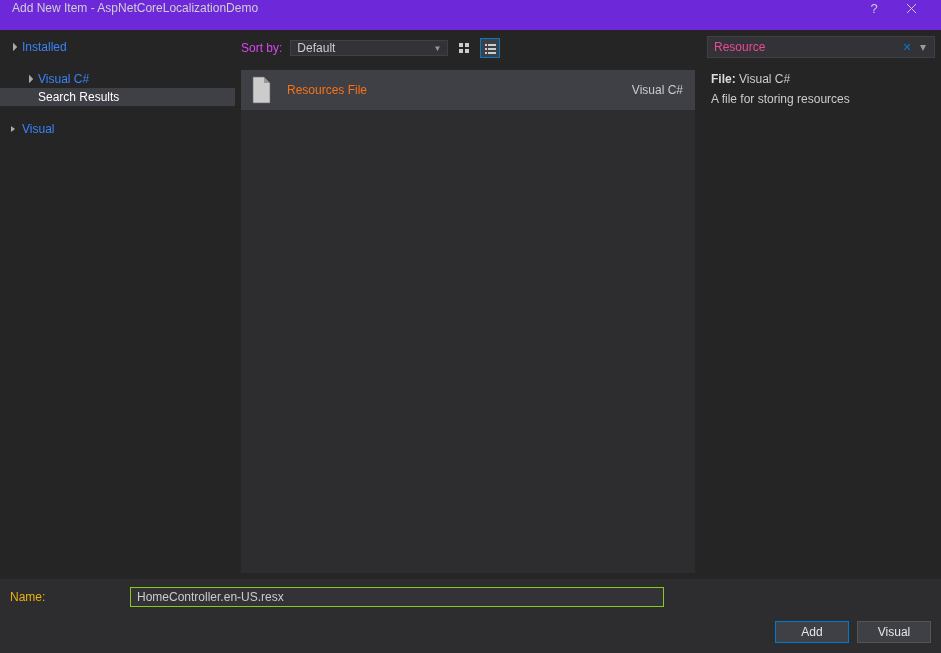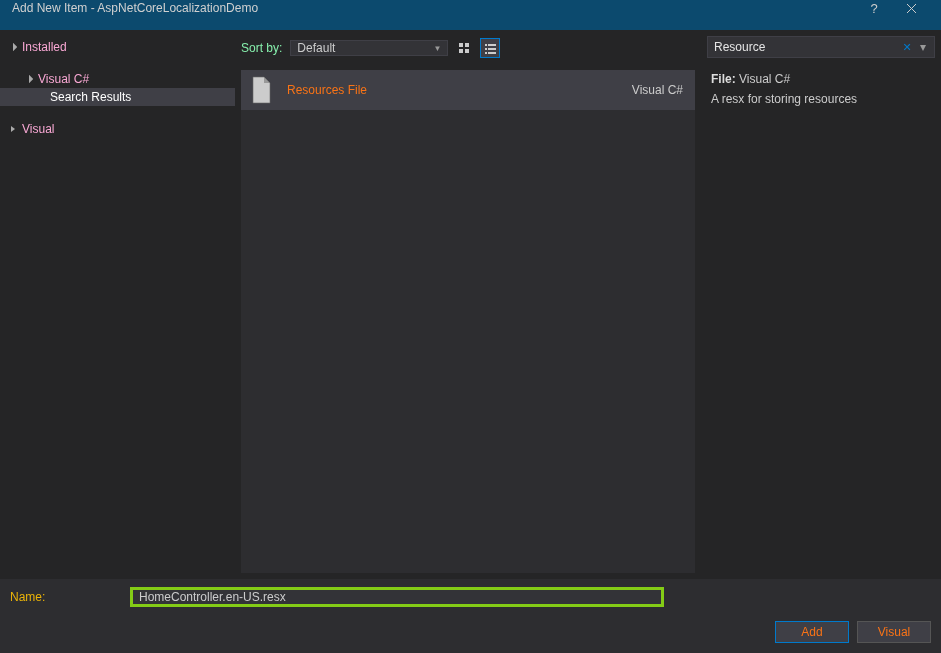--- a/index.html
+++ b/index.html
@@ -9,21 +9,21 @@
       font-family: "Segoe UI", sans-serif;
       font-size: 12px;
       width: 941px;
       height: 653px;
       overflow: hidden;
       display: flex;
       flex-direction: column;
     }
     .titlebar {
       height: 30px;
-      background: #0c4a6e;
+      background: #6d28d9;
       display: flex;
       align-items: center;
       padding: 0 8px 14px 12px;
       color: #d0d0d0;
     }
     .titlebar-title { flex: 1; font-size: 12px; }
     .titlebar-btn {
       width: 44px;
       height: 30px;
       display: flex;
@@ -44,55 +44,54 @@
       width: 235px;
       background: #252526;
       padding: 8px 0;
     }
     .tree-item {
       display: flex;
       align-items: center;
       height: 18px;
       padding: 0 4px;
       cursor: pointer;
-      color: #f9a8d4;
+      color: #3b82f6;
     }
     .tree-item.level0 { padding-left: 8px; }
     .tree-item.level1 { padding-left: 24px; }
     .tree-item.level2 { padding-left: 40px; }
     .tree-arrow {
       width: 10px;
       height: 10px;
       margin-right: 4px;
       display: inline-flex;
       align-items: center;
       justify-content: center;
     }
     .tree-arrow svg { width: 8px; height: 8px; fill: #aaa; }
     .tree-item.selected {
       background: #3f3f46;
       color: #fff;
-      gap: 12px;
     }
     .tree-item.spacer-above { margin-top: 14px; }
     .center {
       flex: 1;
       display: flex;
       flex-direction: column;
       background: #252526;
       min-width: 0;
     }
     .toolbar {
       height: 30px;
       display: flex;
       align-items: center;
       padding: 6px 6px 0 6px;
       gap: 6px;
     }
-    .sort-label { color: #86efac; margin-right: 2px; }
+    .sort-label { color: #d946ef; margin-right: 2px; }
     .sort-dd {
       background: #333337;
       border: 1px solid #3f3f46;
       color: #ccc;
       height: 16px;
       width: 158px;
       display: flex;
       align-items: center;
       padding: 0 6px;
       justify-content: space-between;
@@ -152,21 +151,21 @@
       border: 1px solid #3f3f46;
       display: flex;
       align-items: center;
       padding: 0 4px 0 6px;
       color: #ccc;
     }
     .searchbox input {
       flex: 1;
       background: transparent;
       border: none;
-      color: #e5e5e5;
+      color: #ec4899;
       font-size: 12px;
       outline: none;
     }
     .searchbox .clear-icon { color: #007acc; width:14px; text-align:center; cursor:pointer; font-size: 11px;}
     .searchbox .search-icon { color: #999; width:14px; text-align:center; margin-left:2px;}
     .info-body { padding: 4px 10px; color: #ccc; }
     .info-type { margin-bottom: 6px; }
     .info-type b { color: #ddd; font-weight: 600; }
     .bottom {
       background: #2d2d30;
@@ -175,37 +174,37 @@
     .name-row {
       display: flex;
       align-items: center;
       margin-bottom: 14px;
     }
     .name-label { width: 120px; color: #eab308; }
     .name-input {
       width: 534px;
       height: 20px;
       background: #333337;
-      border: 3px solid #84cc16;
+      border: 1px solid #84cc16;
       color: #ccc;
       padding: 0 6px;
       font-size: 12px;
       outline: none;
     }
     .button-row {
       display: flex;
       justify-content: flex-end;
       gap: 8px;
     }
     .btn {
       min-width: 74px;
       height: 22px;
       background: #3f3f46;
       border: 1px solid #555;
-      color: #f97316;
+      color: #e5e5e5;
       font-size: 12px;
       cursor: pointer;
       display: flex;
       align-items: center;
       justify-content: center;
     }
     .btn.primary {
       border: 1px solid #007acc;
     }
   </style>
@@ -301,21 +300,21 @@
       <input type="text" value="Resource" style="">
       <span class="clear-icon">✕</span>
       <span class="search-icon">▾</span>
     </div>
     <div class="info-body">
       <div class="info-type">
         <b>File:</b>
         <span> </span>
         <span>Visual C#</span>
       </div>
-      <div>A resx for storing resources</div>
+      <div>A file for storing resources</div>
     </div>
   </div>
 
 </div>
 
 <div class="bottom">
   <div class="name-row">
     <div class="name-label">Name:</div>
     <input class="name-input" type="text" value="HomeController.en-US.resx" style="">
   </div>

